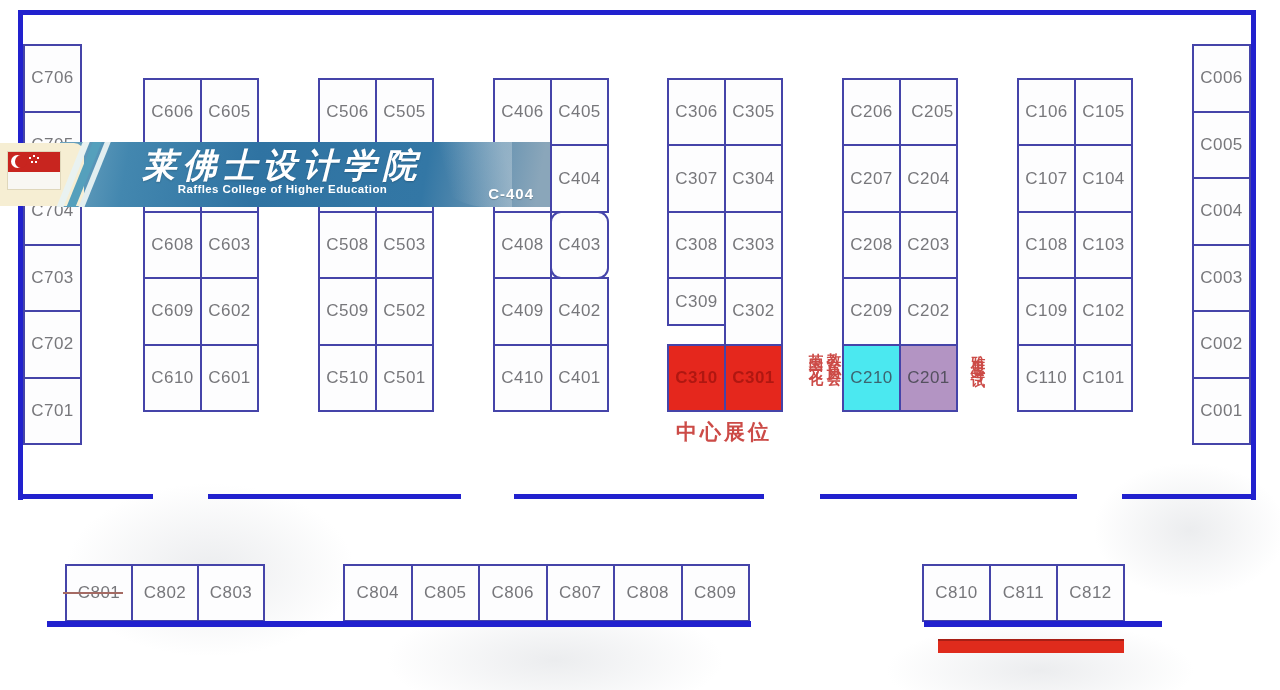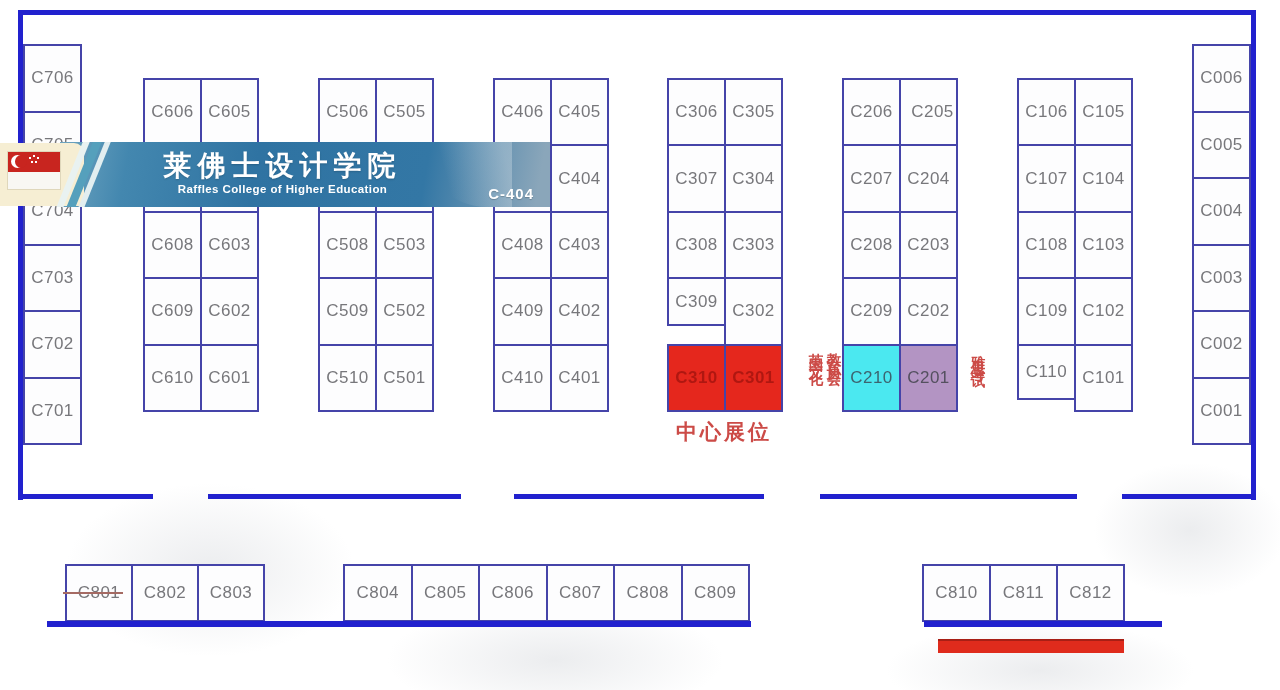--- a/index.html
+++ b/index.html
@@ -38,22 +38,22 @@
     background:linear-gradient(75deg,rgba(255,255,255,0) 30%,rgba(215,226,233,0.35) 90%);
     border-radius:0 0 0 70px;}
   .banner-cream{position:absolute;left:0;top:1px;width:84px;height:63px;
     background:var(--banner-cream);border-radius:0 10px 4px 0;}
   .banner-swoosh{position:absolute;left:55px;top:0;width:60px;height:65px;overflow:hidden;}
   .banner-swoosh i{position:absolute;top:-12px;height:92px;transform:skewX(-22deg);display:block;}
   .banner-swoosh .s1{left:14px;width:7px;background:#E9F2F1;}
   .banner-swoosh .s2{left:24px;width:9px;background:#55A0BC;}
   .banner-swoosh .s3{left:36px;width:6px;background:#E2EEF0;}
   .banner-text{position:absolute;left:95px;width:375px;top:7px;text-align:center;color:#fff;}
-  .banner-title{font-size:28px;font-weight:bold;letter-spacing:6px;line-height:33px;
-    text-shadow:0 1px 2px rgba(0,0,0,0.18);}
+  .banner-title{font-size:34px;font-weight:bold;letter-spacing:6px;line-height:33px;
+    text-shadow:0 1px 2px rgba(0,0,0,0.18);font-style:italic;}
   .banner-subtitle{font-size:11.5px;font-weight:bold;letter-spacing:0.4px;margin-top:1px;}
   .banner-ref{position:absolute;right:16px;bottom:5px;color:#fff;font-weight:bold;
     font-size:15px;letter-spacing:1px;text-shadow:0 1px 1px rgba(0,0,0,0.2);}
   
   .sg-flag{position:absolute;left:8px;top:9px;width:52px;height:37px;
     box-shadow:0 0 0 1px rgba(120,110,80,0.18);}
   .sg-top{position:relative;height:20px;background:var(--flag-red);overflow:hidden;}
   .sg-crescent{position:absolute;left:3px;top:3px;width:13px;height:13px;border-radius:50%;background:#fff;}
   .sg-crescent::after{content:"";position:absolute;left:4px;top:0;width:12px;height:13px;
     border-radius:50%;background:var(--flag-red);}
@@ -187,21 +187,21 @@
       <div class="booth" style="left: 550px; top: 78px; width: 59px; height: 68.4px;">
         <span class="booth-label">C405</span>
       </div>
       <div class="booth" style="left: 493px; top: 144.4px; width: 59px; height: 68.4px;"></div>
       <div class="booth" style="left: 550px; top: 144.4px; width: 59px; height: 68.4px;">
         <span class="booth-label">C404</span>
       </div>
       <div class="booth" style="left: 493px; top: 210.8px; width: 59px; height: 68.4px;">
         <span class="booth-label">C408</span>
       </div>
-      <div class="booth" style="left: 550px; top: 210.8px; width: 59px; height: 68.4px;">
+      <div class="booth" style="left: 550px; top: 210.8px; width: 59px; height: 68.4px; border-radius: 11px;">
         <span class="booth-label">C403</span>
       </div>
       <div class="booth" style="left: 493px; top: 277.2px; width: 59px; height: 68.4px;">
         <span class="booth-label">C409</span>
       </div>
       <div class="booth" style="left: 550px; top: 277.2px; width: 59px; height: 68.4px;">
         <span class="booth-label">C402</span>
       </div>
       <div class="booth" style="left: 493px; top: 343.6px; width: 59px; height: 68.4px;">
         <span class="booth-label">C410</span>
@@ -286,21 +286,21 @@
       </div>
       <div class="booth" style="left: 1074px; top: 210.8px; width: 59px; height: 68.4px;">
         <span class="booth-label">C103</span>
       </div>
       <div class="booth" style="left: 1017px; top: 277.2px; width: 59px; height: 68.4px;">
         <span class="booth-label">C109</span>
       </div>
       <div class="booth" style="left: 1074px; top: 277.2px; width: 59px; height: 68.4px;">
         <span class="booth-label">C102</span>
       </div>
-      <div class="booth" style="left: 1017px; top: 343.6px; width: 59px; height: 56px;">
+      <div class="booth" style="left: 1017px; top: 343.6px; width: 59px; height: 68px;">
         <span class="booth-label">C110</span>
       </div>
       <div class="booth" style="left: 1074px; top: 343.6px; width: 59px; height: 68.4px;">
         <span class="booth-label">C101</span>
       </div>
       <div class="booth struck" style="left: 65px; top: 564px; width: 68px; height: 58px;">
         <span class="booth-label">C801</span>
       </div>
       <div class="booth" style="left: 131px; top: 564px; width: 68px; height: 58px;">
         <span class="booth-label">C802</span>

